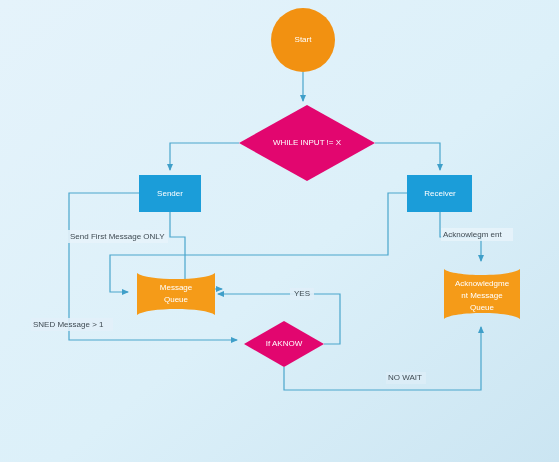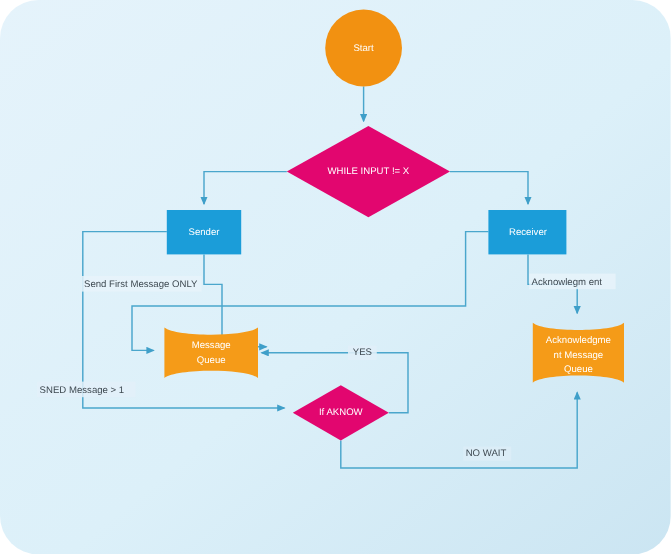--- a/index.html
+++ b/index.html
@@ -6,21 +6,20 @@
     margin: 0;
     padding: 0;
     background: #ffffff;
   }
   #canvas {
     position: relative;
     width: 559px;
     height: 462px;
     overflow: hidden;
     font-family: "Liberation Sans", sans-serif;
-    border-radius: 32px;
   }
   #flow-svg {
     display: block;
     width: 559px;
     height: 462px;
   }
   .node-label {
     font-family: "Liberation Sans", sans-serif;
     font-size: 8px;
     fill: #ffffff;

